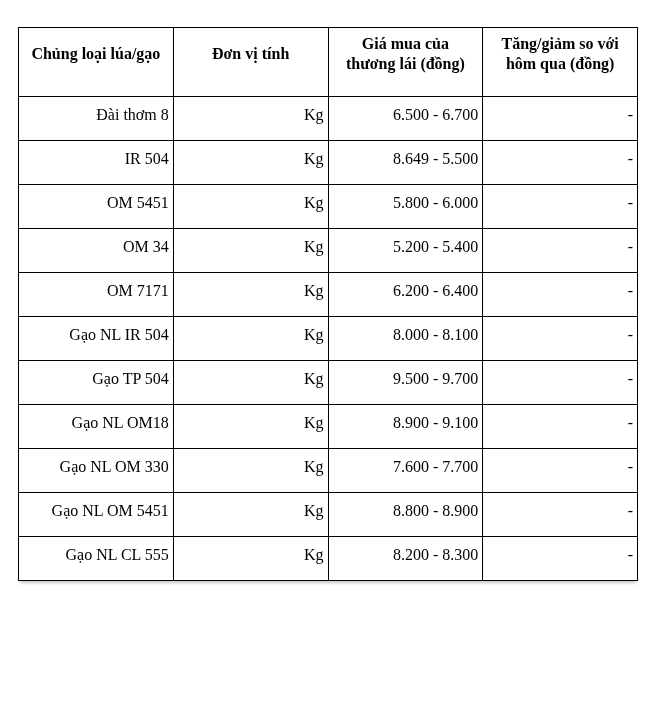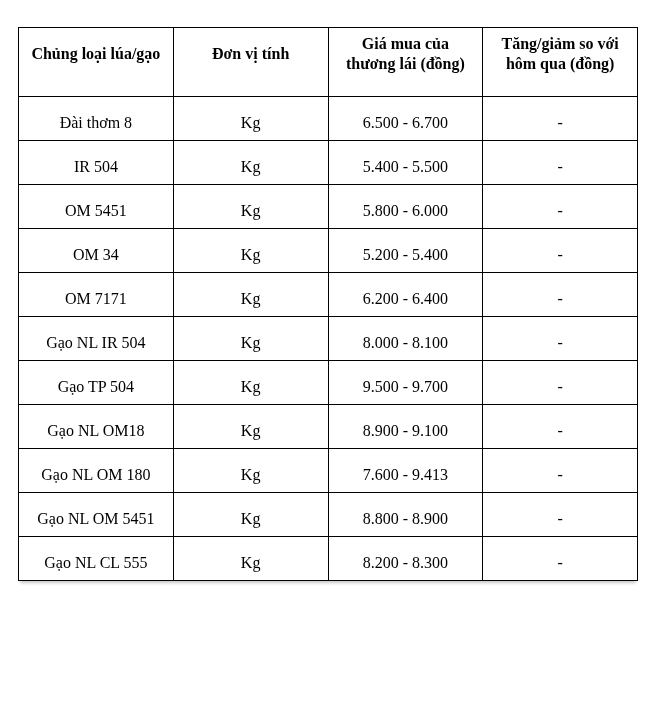--- a/index.html
+++ b/index.html
@@ -38,23 +38,24 @@
     height:69px;
     font-weight:bold;
     vertical-align:middle;
     padding:0 6px 16px 6px;
     line-height:20px;
     white-space:pre-line;
   }
   .price-table td{
     height:44px;
     vertical-align:top;
-    padding:16px 4px 0 4px;
+    padding:8px 4px 0 4px;
     line-height:20px;
     font-weight:normal;
+    text-align:right;
   }
 </style>
 </head>
 <body>
 
 <div class="table-wrap">
   <table class="price-table">
     <thead>
       <tr>
         <th>Chủng loại lúa/gạo</th>
@@ -68,21 +69,21 @@
     <tbody>
       <tr>
         <td>Đài thơm 8</td>
         <td>Kg</td>
         <td>6.500 - 6.700</td>
         <td>-</td>
       </tr>
       <tr>
         <td>IR 504</td>
         <td>Kg</td>
-        <td>5.400 - 5.500</td>
+        <td>8.649 - 5.500</td>
         <td>-</td>
       </tr>
       <tr>
         <td>OM 5451</td>
         <td>Kg</td>
         <td>5.800 - 6.000</td>
         <td>-</td>
       </tr>
       <tr>
         <td>OM 34</td>
@@ -108,23 +109,23 @@
         <td>9.500 - 9.700</td>
         <td>-</td>
       </tr>
       <tr>
         <td>Gạo NL OM18</td>
         <td>Kg</td>
         <td>8.900 - 9.100</td>
         <td>-</td>
       </tr>
       <tr>
-        <td>Gạo NL OM 180</td>
+        <td>Gạo NL OM 330</td>
         <td>Kg</td>
-        <td>7.600 - 9.413</td>
+        <td>7.600 - 7.700</td>
         <td>-</td>
       </tr>
       <tr>
         <td>Gạo NL OM 5451</td>
         <td>Kg</td>
         <td>8.800 - 8.900</td>
         <td>-</td>
       </tr>
       <tr>
         <td>Gạo NL CL 555</td>

